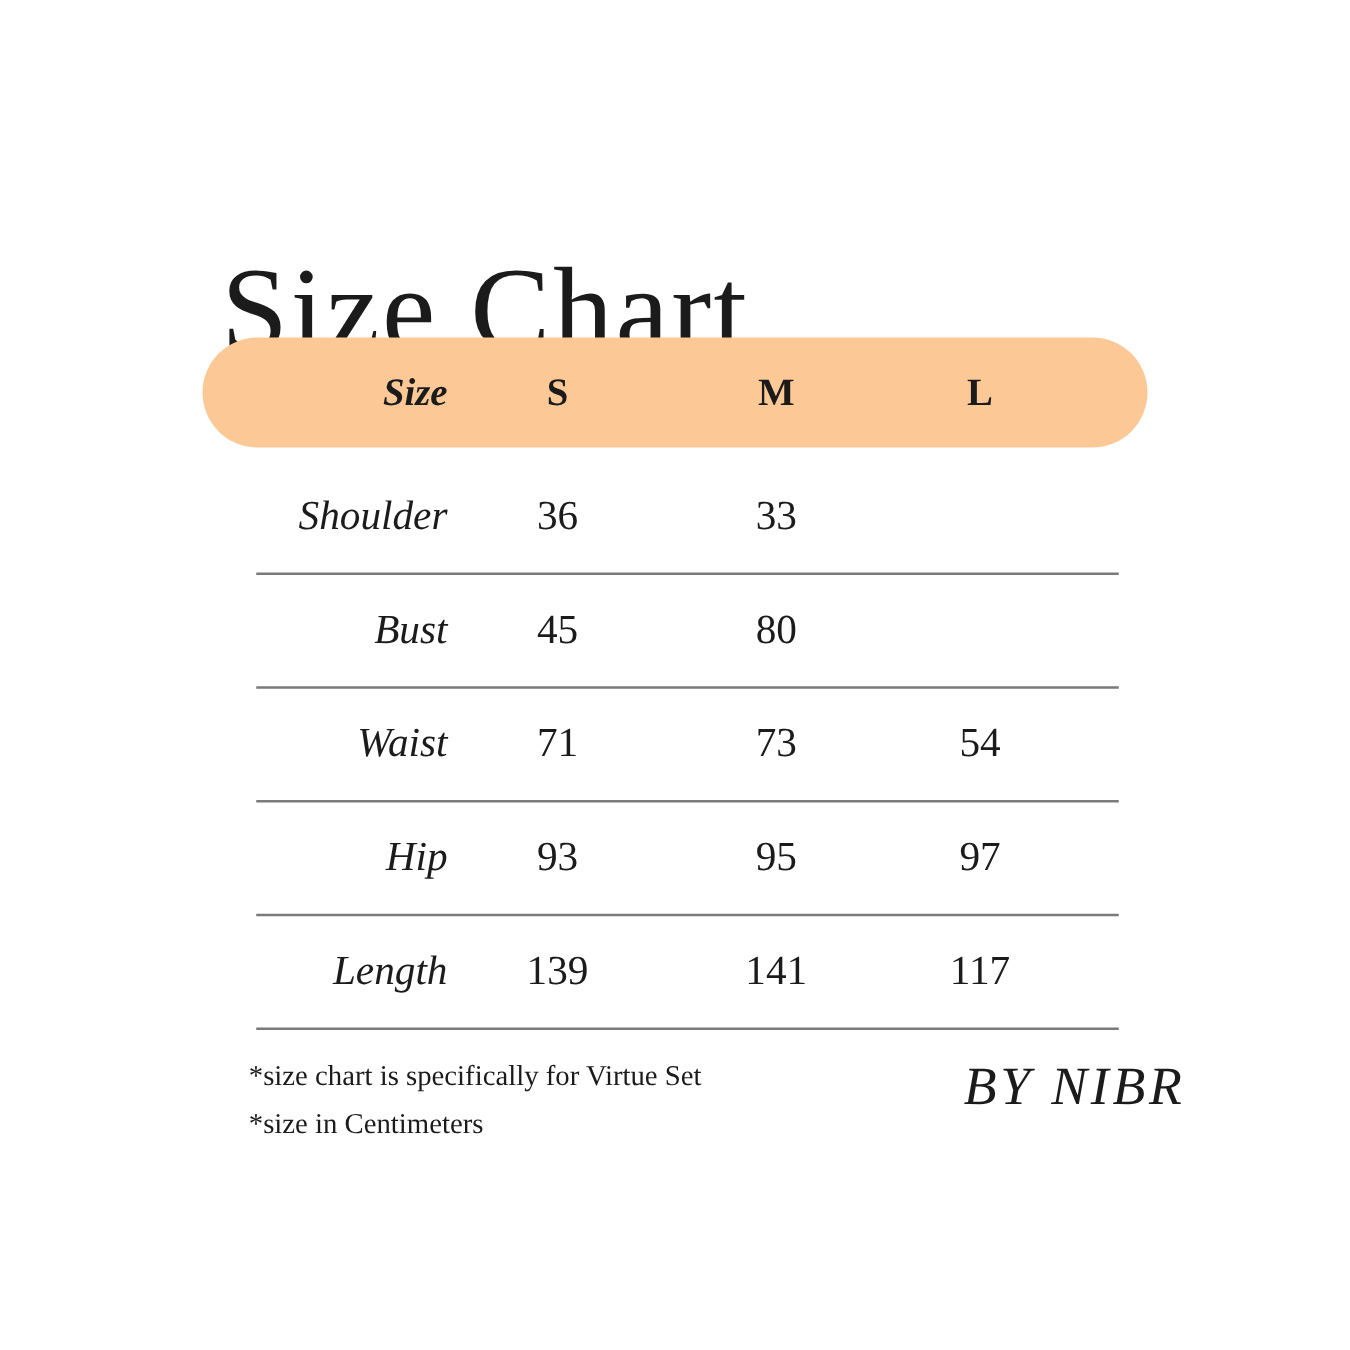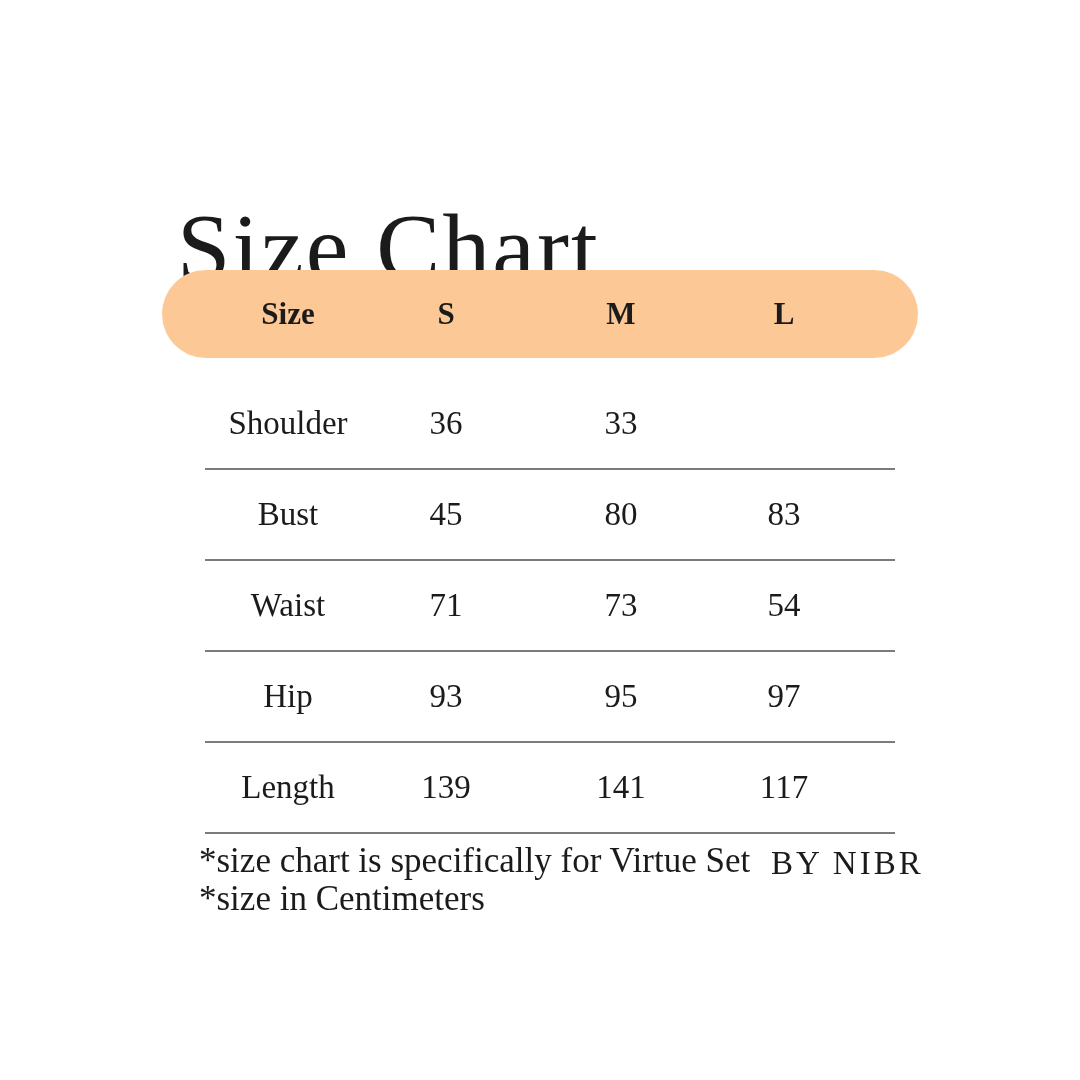--- a/index.html
+++ b/index.html
@@ -31,57 +31,58 @@
     border-radius: 44px;
     display: grid;
     grid-template-columns: 140px 176px 174px 152px;
     align-items: center;
     padding-left: 56px;
     box-sizing: border-box;
     font-weight: bold;
     font-size: 31px;
   }
   .col { text-align: center; }
-  .label-col { text-align: center; }
+  .label-col { text-align: right; font-style: italic; }
   .rows {
     position: absolute;
     left: 162px;
     top: 358px;
     width: 756px;
-    padding-top: 21px;
+    padding-top: 11px;
   }
   .row {
     height: 89px;
     display: grid;
     grid-template-columns: 140px 176px 174px 152px;
     align-items: center;
     padding-left: 56px;
     box-sizing: content-box;
     font-size: 33px;
   }
   .divider {
     height: 2px;
     width: 690px;
     margin-left: 43px;
     background: #7B7B7B;
   }
   .footnotes {
     position: absolute;
     left: 199px;
     top: 842px;
-    font-size: 35px;
+    font-size: 23px;
     line-height: 38px;
   }
   .brand {
     position: absolute;
     left: 771px;
     top: 845px;
-    font-size: 33px;
+    font-size: 43px;
     letter-spacing: 3px;
     white-space: nowrap;
+    font-style: italic;
   }
 </style>
 </head>
 <body>
 
 <div class="canvas">
 
   <h1 class="title">Size Chart</h1>
 
   <div class="header-pill">
@@ -97,21 +98,20 @@
       <span class="label-col">Shoulder</span>
       <span class="col">36</span>
       <span class="col">33</span>
     </div>
     <div class="divider"></div>
 
     <div class="row">
       <span class="label-col">Bust</span>
       <span class="col">45</span>
       <span class="col">80</span>
-      <span class="col">83</span>
     </div>
     <div class="divider"></div>
 
     <div class="row">
       <span class="label-col">Waist</span>
       <span class="col">71</span>
       <span class="col">73</span>
       <span class="col">54</span>
     </div>
     <div class="divider"></div>

